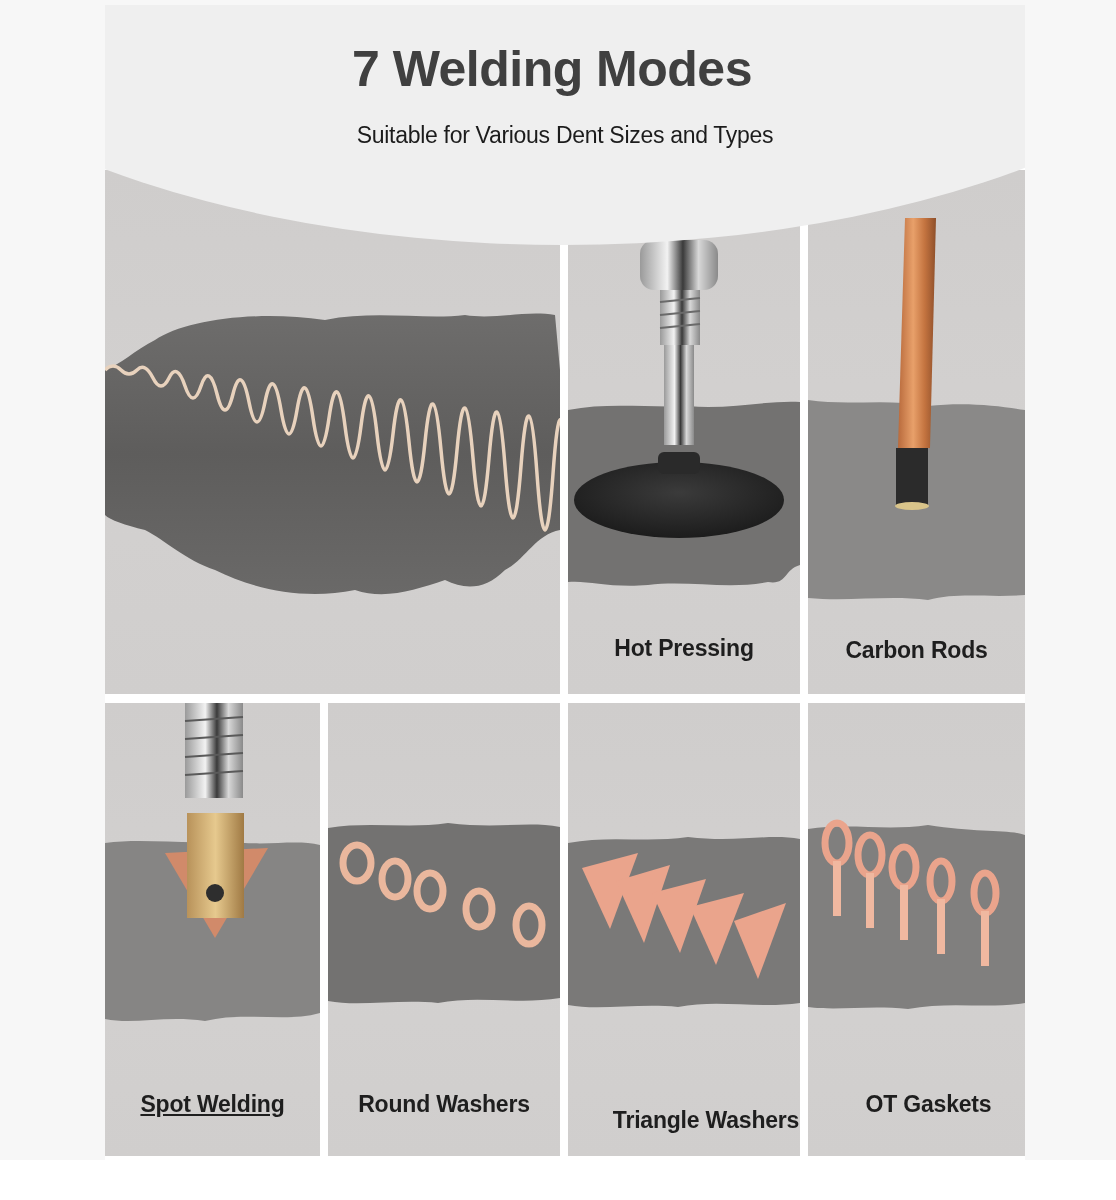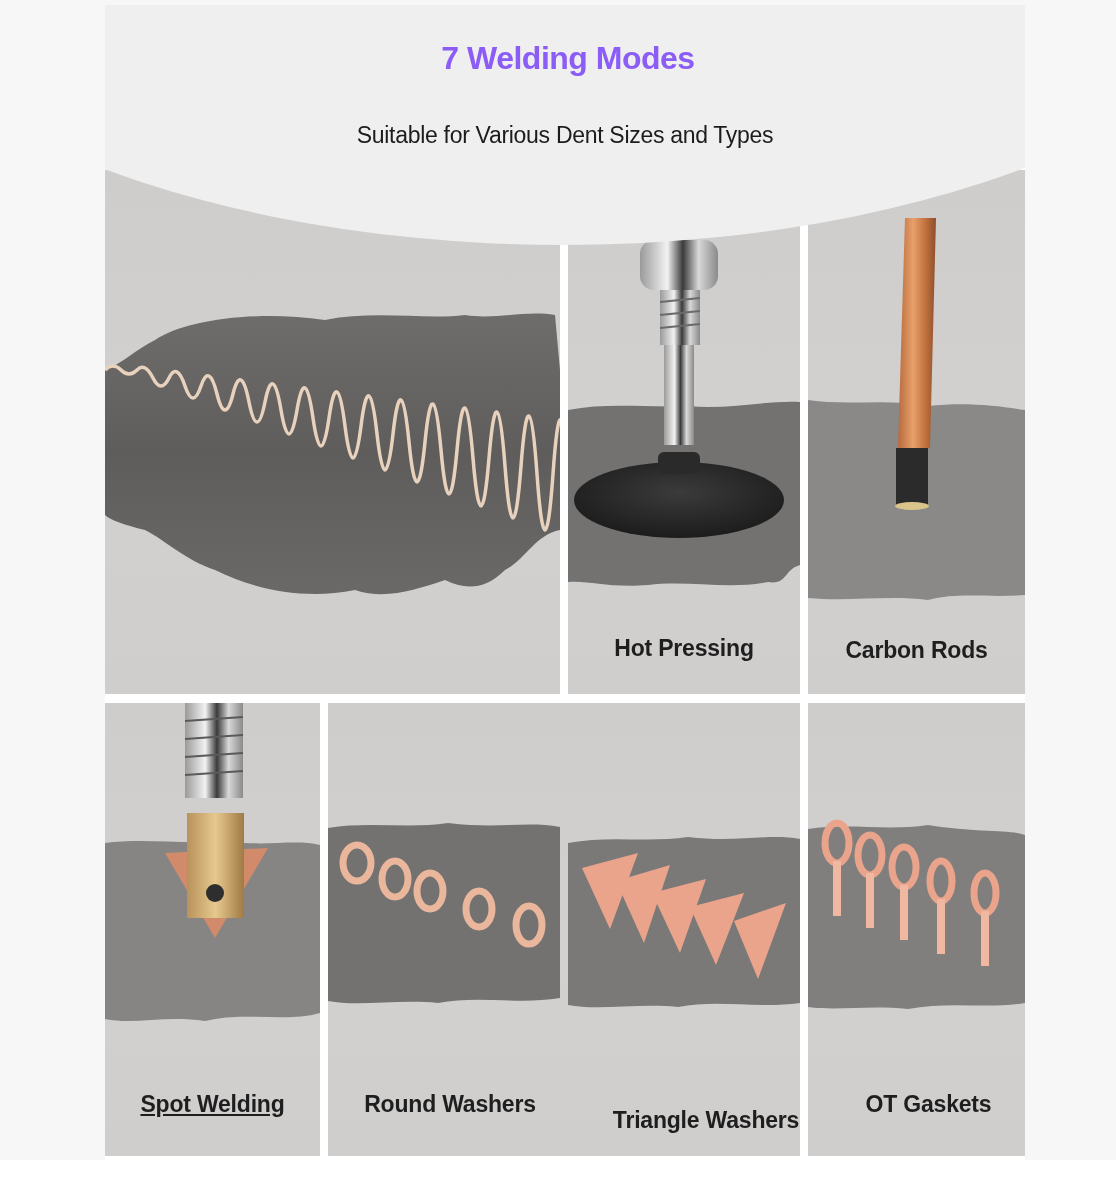--- a/index.html
+++ b/index.html
@@ -21,22 +21,22 @@
     position:absolute; left:0; right:0; text-align:center;
     font-weight:bold; font-size:23px; color:#1e1e1e; letter-spacing:-0.2px;
   }
   .header-arc {
     position:absolute; left:-300px; top:-500px; width:1516px; height:745px;
     border-radius:50%; background:#efefef; z-index:2;
   }
   .header-clip { position:absolute; left:105px; top:5px; width:920px; height:260px; overflow:hidden; z-index:2; }
   .header-clip .header-arc { left:-300px; top:-505px; }
   .title {
-    position:absolute; left:108px; width:920px; top:40px; text-align:center; z-index:3;
-    font-size:32px; font-weight:bold; color:#8b5cf6; letter-spacing:-0.5px;
+    position:absolute; left:92px; width:920px; top:40px; text-align:center; z-index:3;
+    font-size:50px; font-weight:bold; color:#404040; letter-spacing:-0.5px;
   }
   .subtitle {
     position:absolute; left:105px; width:920px; top:122px; text-align:center; z-index:3;
     font-size:23px; color:#1c1c1c; letter-spacing:-0.3px;
   }
 </style>
 </head>
 <body>
 
 <div class="bottom-strip"></div>
@@ -121,21 +121,21 @@
         <line x1="80" y1="54" x2="138" y2="50"></line>
         <line x1="80" y1="72" x2="138" y2="68"></line>
       </g>
     <path d="M60,150 L163,145 L110,235 Z" fill="#d18a6a"></path>
     <rect x="82" y="110" width="57" height="105" fill="url(#brass)"></rect>
     <circle cx="110" cy="190" r="9" fill="#2e2e2e"></circle>
   </svg>
   <div class="tile-label" style="top:388px;text-decoration:underline;">Spot Welding</div>
 </div>
 
-<div class="tile" style="left:328px;top:703px;width:232px;height:453px;padding-left:12px;">
+<div class="tile" style="left:328px;top:703px;width:232px;height:453px;">
   <svg width="232" height="453">
     <path d="M0,125 C40,118 80,126 120,120 C170,126 200,118 232,124 L232,295 C190,302 150,292 110,300 C70,296 30,304 0,298 Z" fill="#737271"></path>
     <g fill="none" stroke="#eab79d" stroke-width="7">
       <ellipse cx="29" cy="160" rx="14" ry="18"></ellipse>
       <ellipse cx="67" cy="176" rx="13" ry="18"></ellipse>
       <ellipse cx="102" cy="188" rx="13" ry="18"></ellipse>
       <ellipse cx="151" cy="206" rx="13" ry="18"></ellipse>
       <ellipse cx="201" cy="222" rx="13" ry="19"></ellipse>
     </g>
   </svg>

